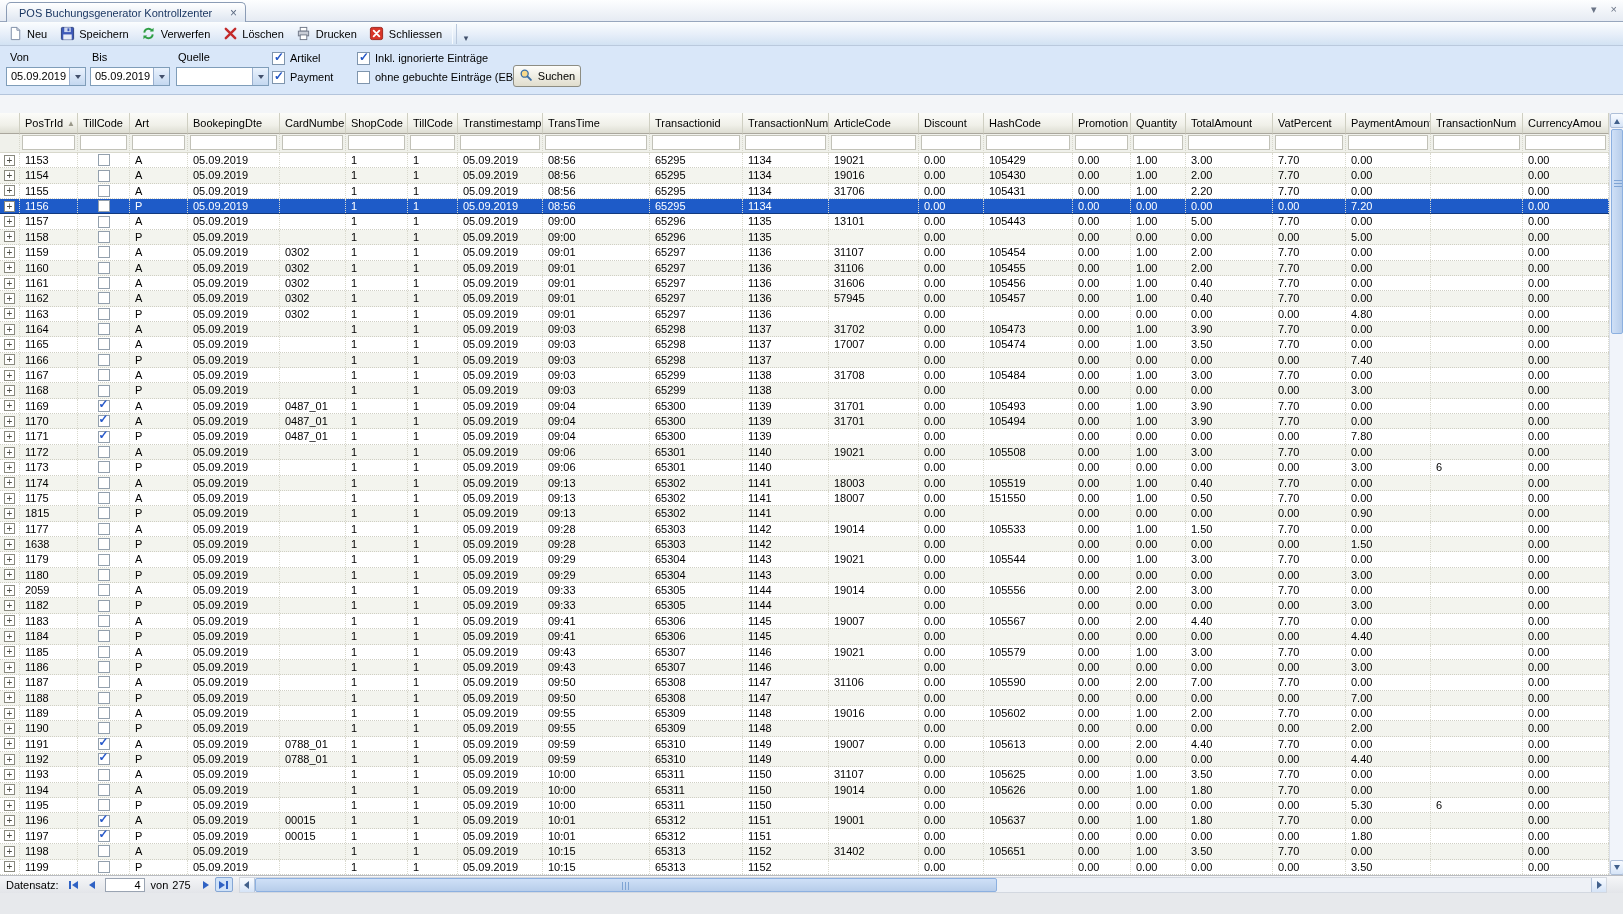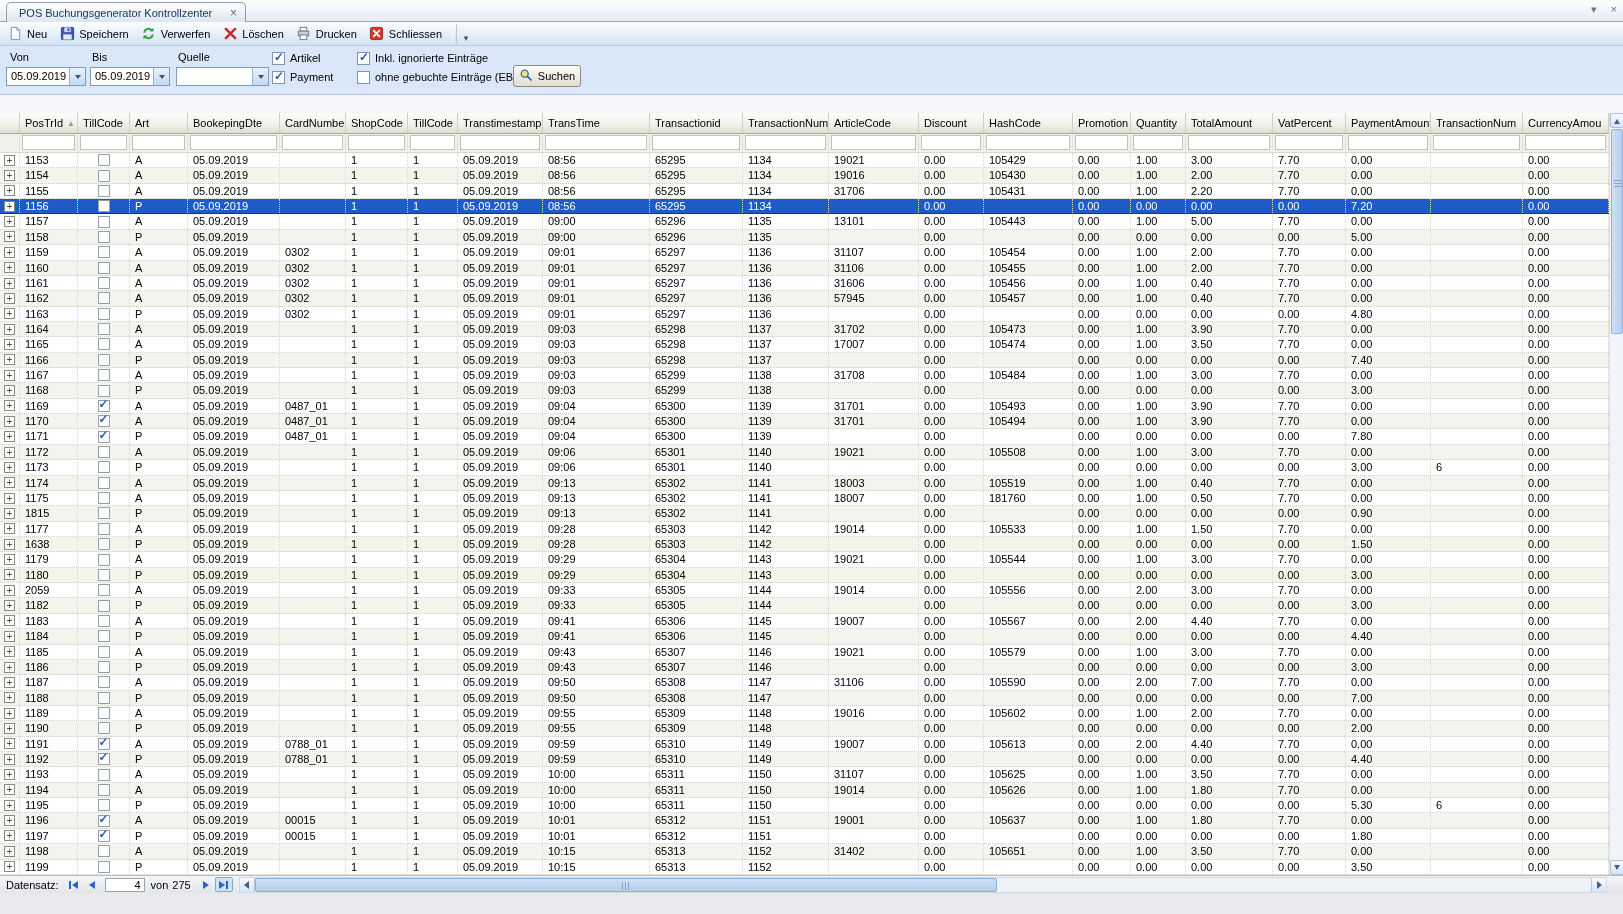--- a/index.html
+++ b/index.html
@@ -941,21 +941,21 @@
           <div class="c" style="width:92px">05.09.2019</div>
           <div class="c" style="width:66px"></div>
           <div class="c" style="width:62px">1</div>
           <div class="c" style="width:50px">1</div>
           <div class="c" style="width:85px">05.09.2019</div>
           <div class="c" style="width:107px">09:13</div>
           <div class="c" style="width:93px">65302</div>
           <div class="c" style="width:86px">1141</div>
           <div class="c" style="width:90px">18007</div>
           <div class="c" style="width:65px">0.00</div>
-          <div class="c" style="width:89px">181760</div>
+          <div class="c" style="width:89px">151550</div>
           <div class="c" style="width:58px">0.00</div>
           <div class="c" style="width:55px">1.00</div>
           <div class="c" style="width:87px">0.50</div>
           <div class="c" style="width:73px">7.70</div>
           <div class="c" style="width:85px">0.00</div>
           <div class="c" style="width:92px"></div>
           <div class="c" style="width:86px">0.00</div>
         </div>
         <div class="grid-row alt">
           <div class="c exp">

